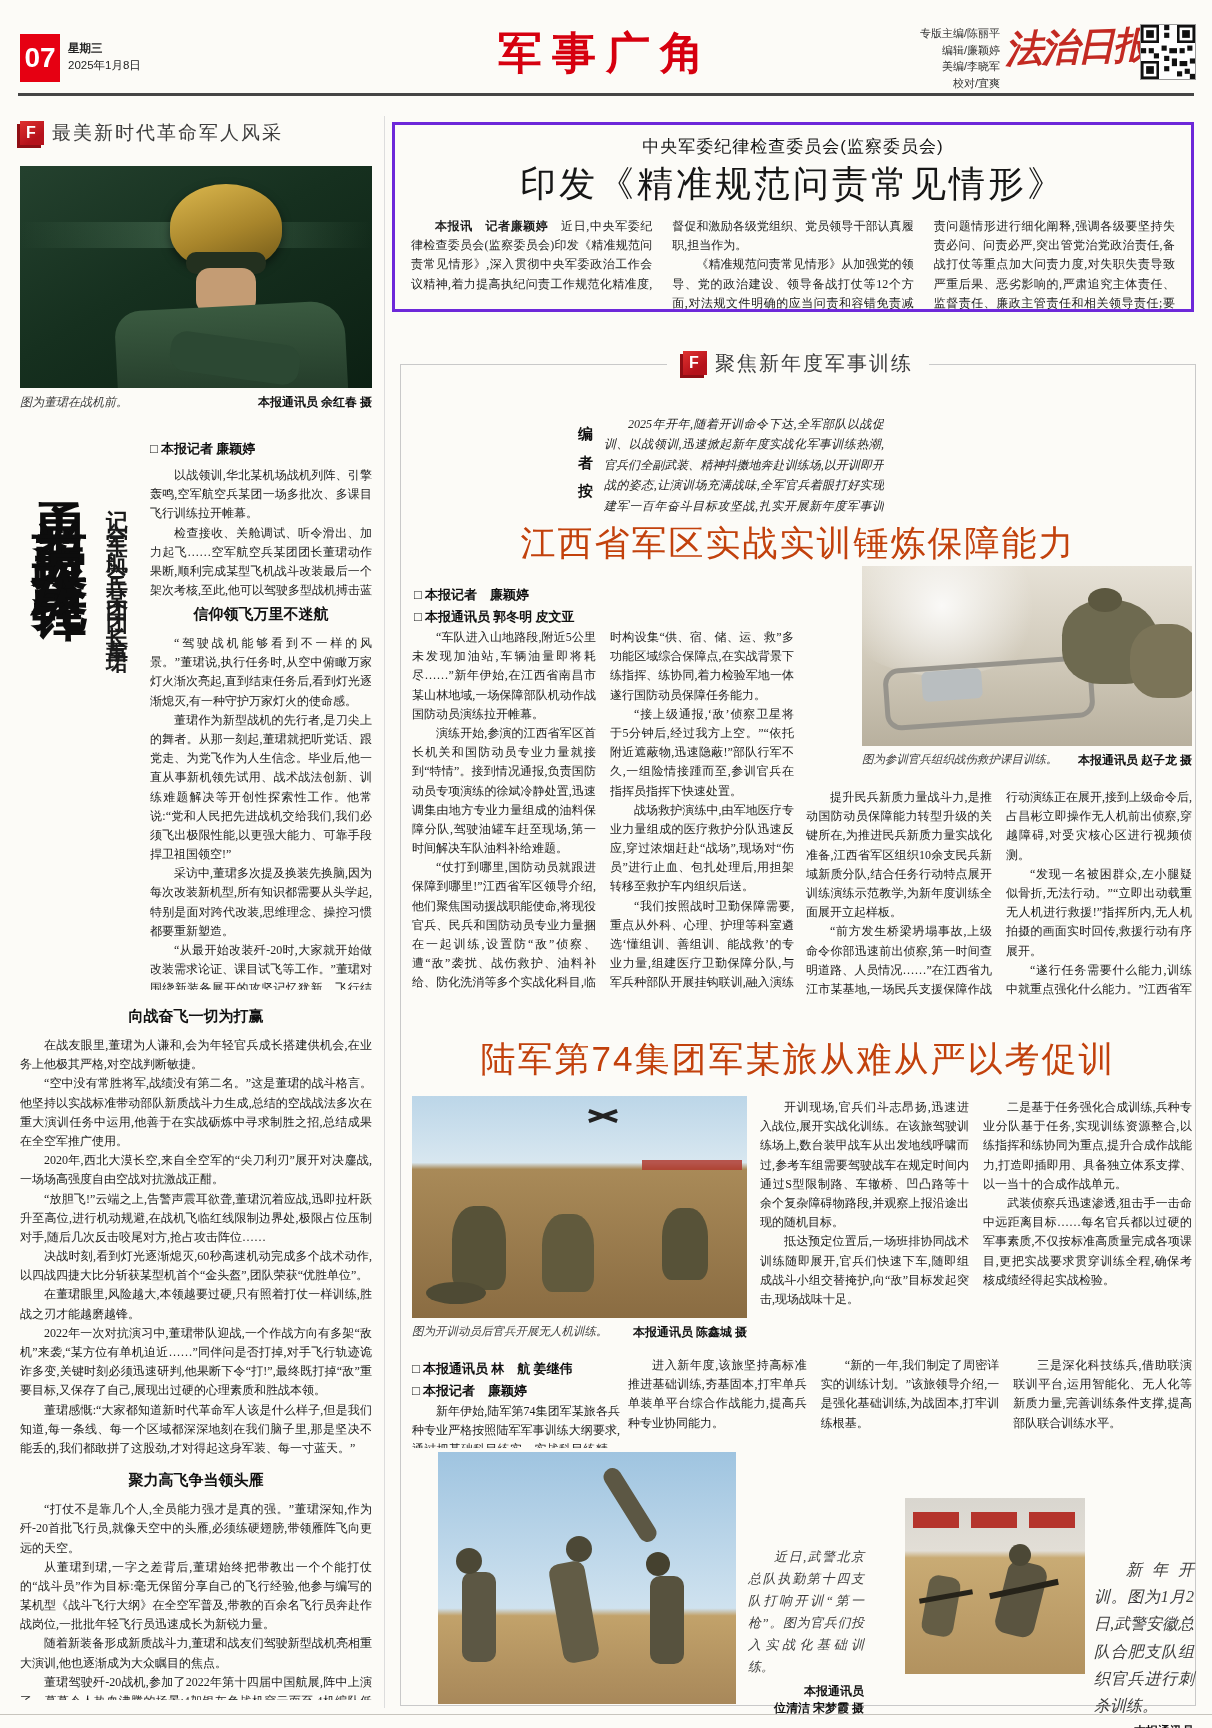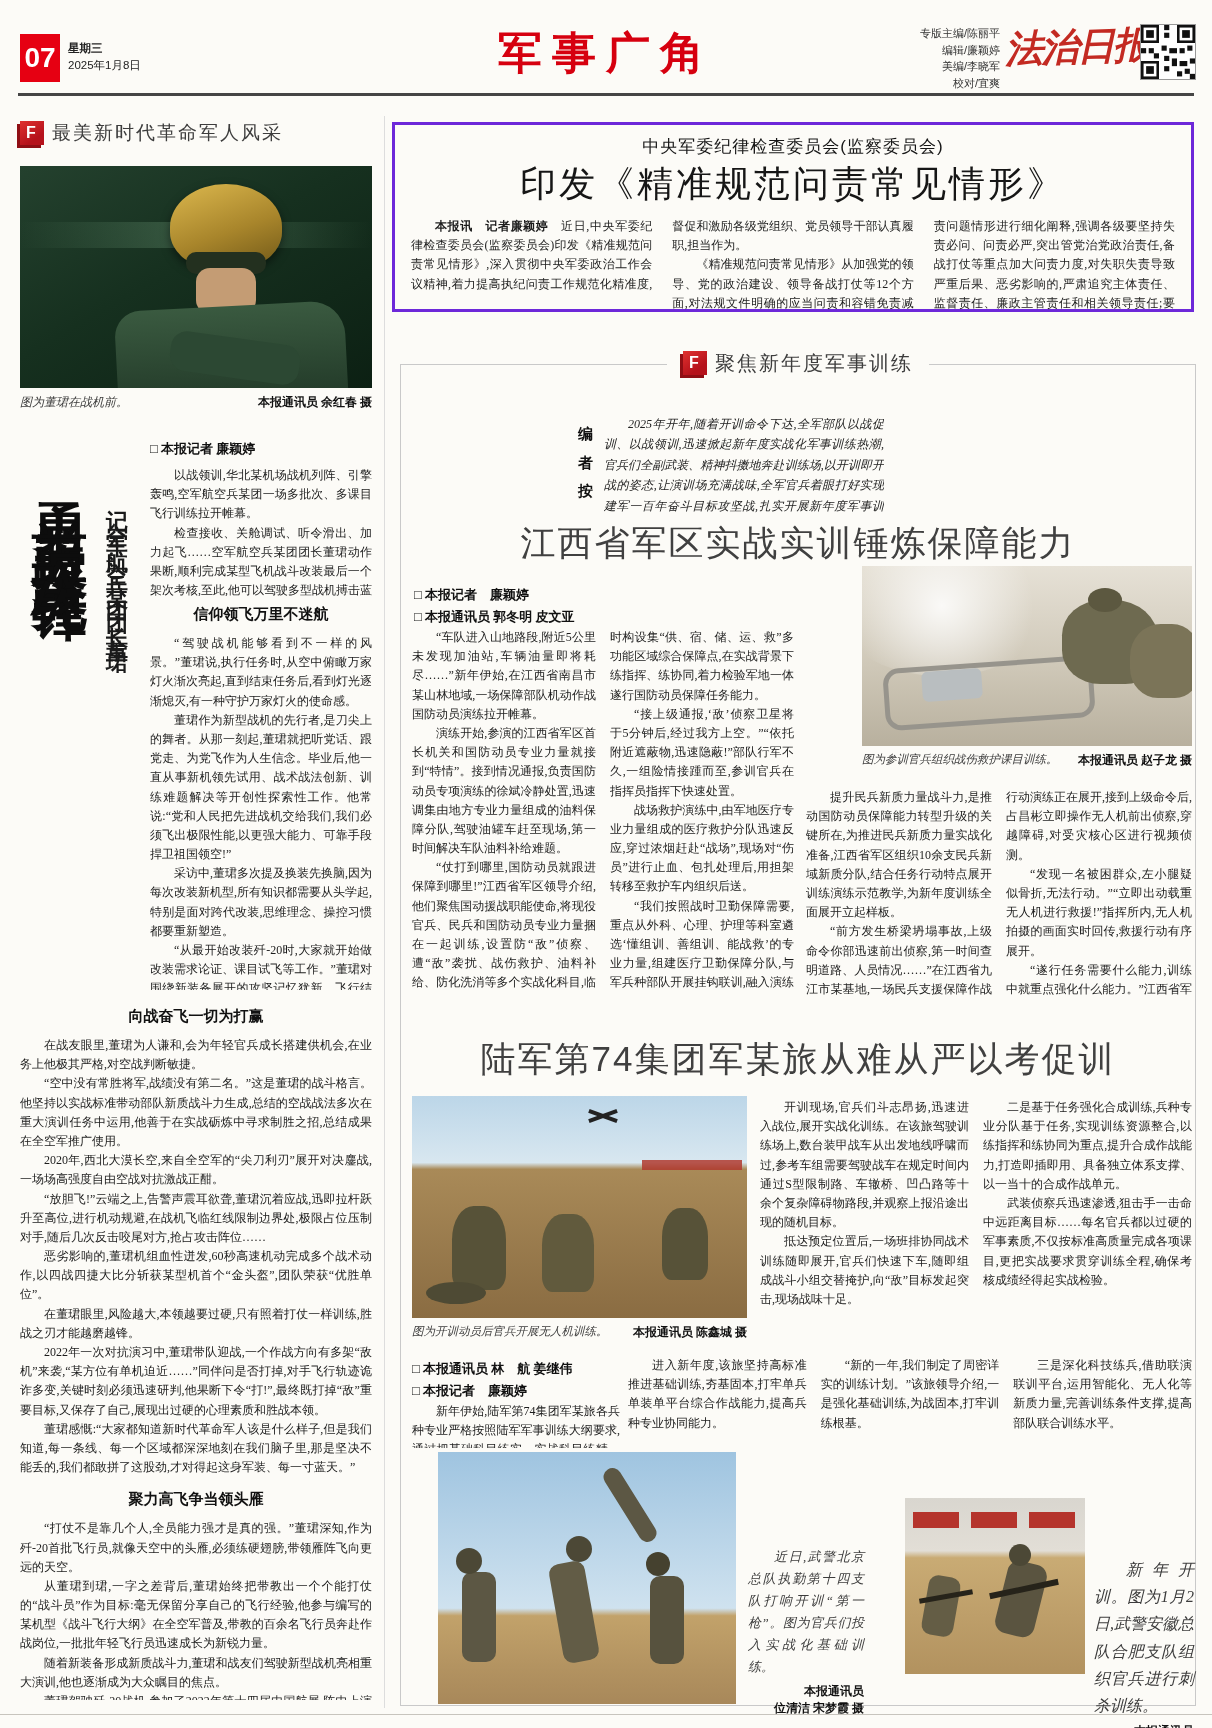--- a/index.html
+++ b/index.html
@@ -51,21 +51,21 @@
   .notice .nbody{margin:0 16px;column-count:3;column-gap:20px;height:104px;overflow:hidden;}
   
   .focusbox{left:400px;top:364px;width:796px;height:1342px;border:1px solid #c9c9c9;box-sizing:border-box;}
   .focushead{left:400px;top:348px;width:796px;text-align:center;}
   .focushead .inner{display:inline-flex;gap:8px;align-items:center;background:#fcfbf7;padding:0 16px;
                     font-family:"Liberation Sans",sans-serif;font-size:20px;color:#3d3d3d;letter-spacing:2px;line-height:30px;}
   .ednote-label{left:578px;top:420px;width:18px;font-weight:700;font-size:15px;line-height:1.9;color:#111;}
   .ednote{left:604px;top:414px;width:280px;height:102px;overflow:hidden;font-size:12px;line-height:1.7;
           color:#222;text-align:justify;font-style:italic;}
   .bighead{font-family:"Liberation Sans",sans-serif;font-weight:500;font-size:35px;letter-spacing:2px;
-           color:#404040;text-align:center;}
+           color:#c2410c;text-align:center;}
   .cols2{column-count:2;column-gap:14px;overflow:hidden;}
   .cols3{column-count:3;column-gap:14px;overflow:hidden;}
 </style>
 </head>
 <body>
 
 <div class="page">
 
   <div class="abs pgnum">
     <span>07</span>
@@ -153,21 +153,21 @@
     <p>“从最开始改装歼-20时,大家就开始做改装需求论证、课目试飞等工作。”董珺对围绕新装备展开的攻坚记忆犹新。飞行结束后,他一有时间就钻研分析训练视频,一帧一帧地看,反复复盘空中动作,从思路理念到操纵习惯,不断在飞行训练中突破。</p>
 
   </div>
 
   <div class="abs bt" style="left:20px;top:994px;width:352px;height:706px;overflow:hidden;">
     <div class="subhead">向战奋飞一切为打赢</div>
     <p>在战友眼里,董珺为人谦和,会为年轻官兵成长搭建供机会,在业务上他极其严格,对空战判断敏捷。</p>
     <p>“空中没有常胜将军,战绩没有第二名。”这是董珺的战斗格言。他坚持以实战标准带动部队新质战斗力生成,总结的空战战法多次在重大演训任务中运用,他善于在实战砺炼中寻求制胜之招,总结成果在全空军推广使用。</p>
     <p>2020年,西北大漠长空,来自全空军的“尖刀利刃”展开对决鏖战,一场场高强度自由空战对抗激战正酣。</p>
     <p>“放胆飞!”云端之上,告警声震耳欲聋,董珺沉着应战,迅即拉杆跃升至高位,进行机动规避,在战机飞临红线限制边界处,极限占位压制对手,随后几次反击咬尾对方,抢占攻击阵位……</p>
-    <p>恶劣影响的,董珺机组血性迸发,60秒高速机动完成多个战术动作,以四战四捷大比分斩获某型机首个“金头盔”,团队荣获“优胜单位”。</p>
+    <p>决战时刻,看到灯光逐渐熄灭,60秒高速机动完成多个战术动作,以四战四捷大比分斩获某型机首个“金头盔”,团队荣获“优胜单位”。</p>
     <p>在董珺眼里,风险越大,本领越要过硬,只有照着打仗一样训练,胜战之刃才能越磨越锋。</p>
     <p>2022年一次对抗演习中,董珺带队迎战,一个作战方向有多架“敌机”来袭,“某方位有单机迫近……”同伴问是否打掉,对手飞行轨迹诡诈多变,关键时刻必须迅速研判,他果断下令“打!”,最终既打掉“敌”重要目标,又保存了自己,展现出过硬的心理素质和胜战本领。</p>
     <p>董珺感慨:“大家都知道新时代革命军人该是什么样子,但是我们知道,每一条线、每一个区域都深深地刻在我们脑子里,那是坚决不能丢的,我们都敢拼了这股劲,才对得起这身军装、每一寸蓝天。”</p>
     <div class="subhead">聚力高飞争当领头雁</div>
     <p>“打仗不是靠几个人,全员能力强才是真的强。”董珺深知,作为歼-20首批飞行员,就像天空中的头雁,必须练硬翅膀,带领雁阵飞向更远的天空。</p>
     <p>从董珺到珺,一字之差背后,董珺始终把带教出一个个能打仗的“战斗员”作为目标:毫无保留分享自己的飞行经验,他参与编写的某机型《战斗飞行大纲》在全空军普及,带教的百余名飞行员奔赴作战岗位,一批批年轻飞行员迅速成长为新锐力量。</p>
     <p>随着新装备形成新质战斗力,董珺和战友们驾驶新型战机亮相重大演训,他也逐渐成为大众瞩目的焦点。</p>
     <p>董珺驾驶歼-20战机,参加了2022年第十四届中国航展,阵中上演了一幕幕令人热血沸腾的场景:4架银灰色战机穿云而至,4机编队低空盘旋、双机大速度过头交叉、单机垂直跃升、水平横滚……歼-20进驻巡航,观众热血沸腾,自豪感油然而生,表演结束后,走下战机的董珺成为人们关注的焦点。</p>
 
   </div>

